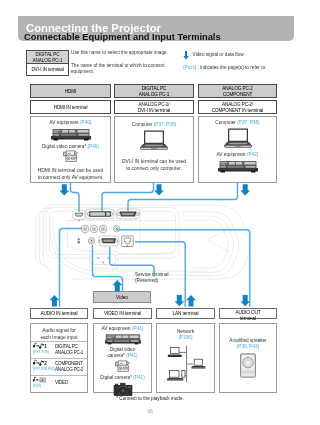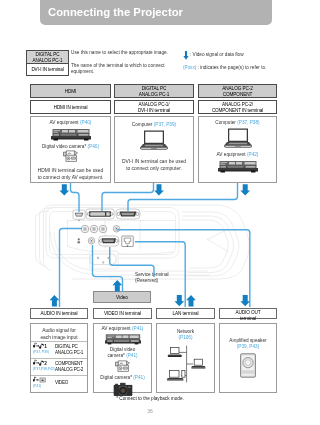--- a/index.html
+++ b/index.html
@@ -1,21 +1,21 @@
 <!DOCTYPE html>
 <html><head>
 <meta charset="utf-8">
 <style>
   html,body{margin:0;padding:0;}
   body{width:300px;height:425px;background:#fff;font-family:"Liberation Sans",sans-serif;overflow:hidden;}
   .page{position:relative;width:300px;height:425px;}
   div{box-sizing:border-box;}
 
   
-  .hdr{position:absolute;left:18px;top:0;width:232px;height:25px;background:#b2b2b2;border-radius:0 0 5px 5px;margin-left:22px;}
+  .hdr{position:absolute;left:18px;top:16px;width:276px;height:25px;background:#b2b2b2;border-radius:0 0 5px 5px;}
   .hdr-t{position:absolute;left:8px;top:6px;color:#fff;font-weight:bold;font-size:11.3px;}
   .h2{position:absolute;left:24px;top:32px;font-weight:bold;font-size:9.3px;color:#111;}
 
   
   .lgbox{position:absolute;left:26px;top:50px;width:43px;}
   .lg1{height:14px;background:#d2d2d2;border:1px solid #4a4a4a;font-size:4.6px;line-height:5.6px;
        text-align:center;padding-top:1.2px;color:#000;letter-spacing:-0.1px;}
   .lg2{height:12px;background:#fff;border:1px solid #4a4a4a;border-top:0;font-size:4.6px;
        text-align:center;line-height:11px;color:#000;letter-spacing:-0.1px;}
   .lgd{position:absolute;font-size:4.7px;color:#333;line-height:6.2px;}
@@ -56,20 +56,21 @@
   .abs{position:absolute;}
 </style>
 </head>
 <body>
 
 <div class="page">
 
   <div class="hdr">
     <div class="hdr-t">Connecting the Projector</div>
   </div>
+  <div class="h2">Connectable Equipment and Input Terminals</div>
 
   <div class="lgbox">
     <div class="lg1">DIGITAL PC<br>ANALOG PC-1</div>
     <div class="lg2">DVI-I IN terminal</div>
   </div>
   <div class="lgd lgd1">Use this name to select the appropriate image.</div>
   <div class="lgd lgd2">The name of the terminal to which to connect equipment.</div>
   <div class="abs arrowlegend">
     <svg width="6" height="9" viewBox="0 0 6 9">
         <path d="M1.95 0h2.1v4.9h1.6L3 8.7 0.35 4.9h1.6z" fill="#1479bd"></path>

